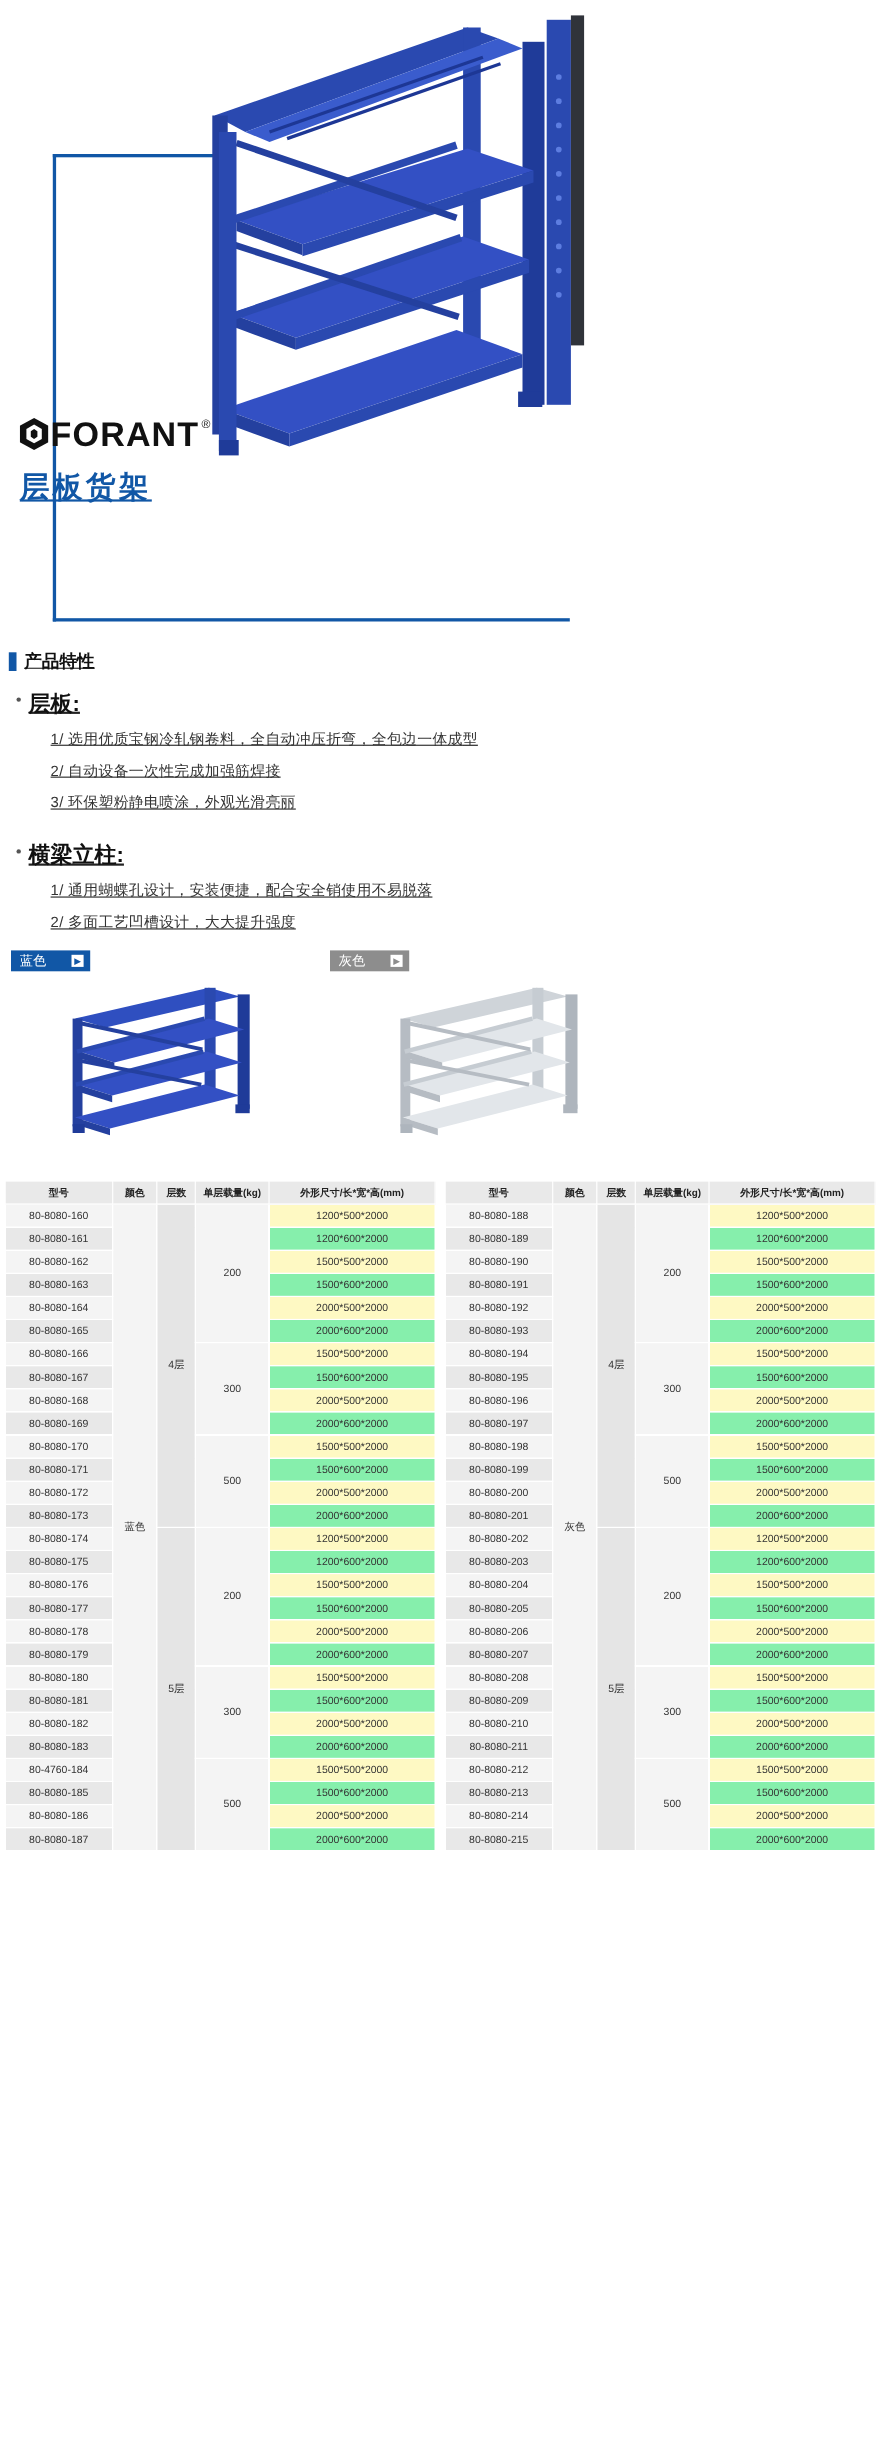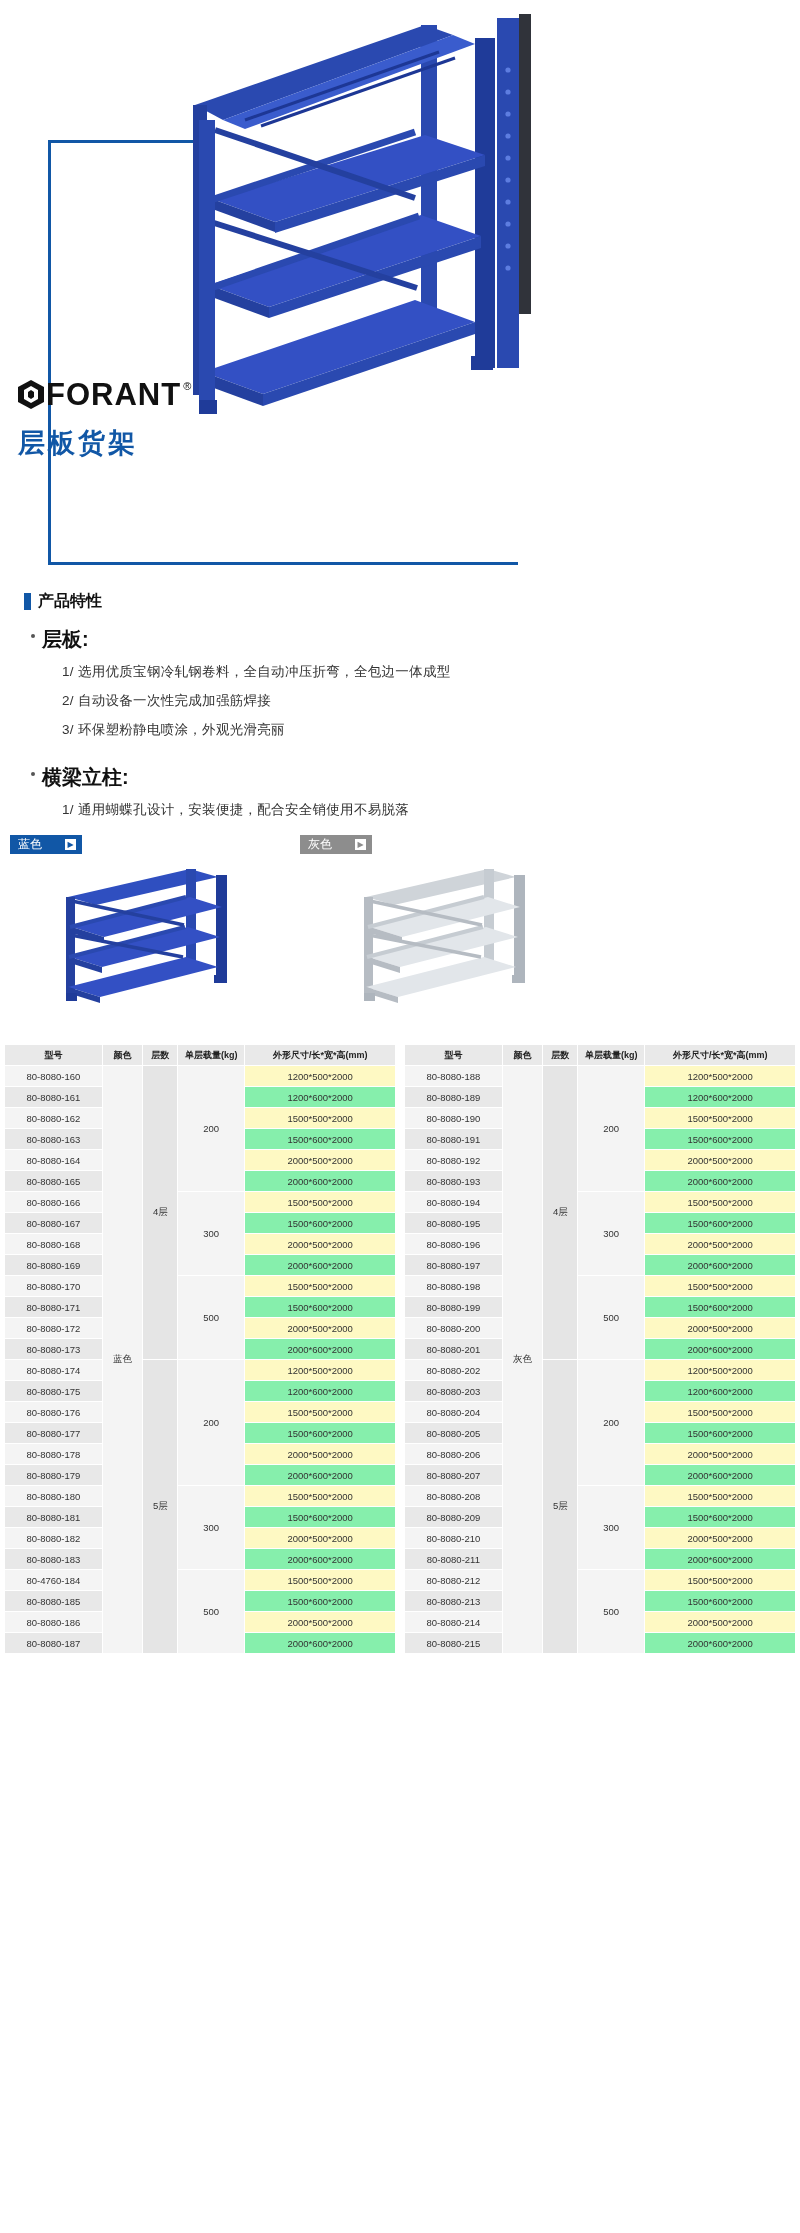--- a/index.html
+++ b/index.html
@@ -21,24 +21,24 @@
   .bracket .b-top{position:absolute;left:0;top:0;width:160px;height:3px;background:#1157a6;}
   .bracket .b-left{position:absolute;left:0;top:0;width:3px;height:425px;background:#1157a6;}
   .bracket .b-bot{position:absolute;left:0;top:422px;width:470px;height:3px;background:#1157a6;}
 
   .logo-wrap{position:absolute;left:18px;top:380px;}
   .logo-row{display:flex;align-items:flex-start;}
   .logo-hex{width:26px;height:29px;position:relative;margin-right:2px;}
   .logo-hex svg{display:block;}
   .logo-text{font-family:"Liberation Sans", sans-serif;font-weight:bold;font-size:31px;letter-spacing:1px;color:#111;line-height:29px;}
   .logo-reg{font-size:11px;vertical-align:super;color:#111;margin-left:2px;}
-  .logo-title{font-size:27px;font-weight:bold;color:#1157a6;margin-top:16px;letter-spacing:3px;}
+  .logo-title{font-size:27px;font-weight:bold;color:#1157a6;margin-top:16px;letter-spacing:3px;text-decoration:underline;}
 
   
-  .features{padding:6px 0 0 24px;}
+  .features{padding:6px 0 0 8px;text-decoration:underline;}
   .feat-head{display:flex;align-items:center;margin-bottom:14px;}
   .feat-head .bar{width:7px;height:17px;background:#1157a6;margin-right:7px;}
   .feat-head .t{font-size:16px;font-weight:bold;color:#111;}
 
   .sub{font-size:20px;font-weight:bold;color:#111;margin:0 0 10px 18px;position:relative;}
   .sub .dot{position:absolute;left:-11px;top:8px;width:4px;height:4px;background:#555;border-radius:50%;}
   .li{font-size:13.5px;color:#333;margin:0 0 11px 38px;letter-spacing:.3px;}
   .gap{height:14px;}
 
   
@@ -181,20 +181,21 @@
     <p class="li">2/ 自动设备一次性完成加强筋焊接</p>
     <p class="li">3/ 环保塑粉静电喷涂，外观光滑亮丽</p>
 
     <div class="gap"></div>
 
     <div class="sub">
       <span class="dot"></span>
       <span>横梁立柱:</span>
     </div>
     <p class="li">1/ 通用蝴蝶孔设计，安装便捷，配合安全销使用不易脱落</p>
+    <p class="li">2/ 多面工艺凹槽设计，大大提升强度</p>
   </div>
 
   <div class="colors">
 
     <div class="tab" style="left:10px;width:72px;">
       <span>蓝色</span>
       <span class="arrow">
           <i>▶</i>
         </span>
     </div>

